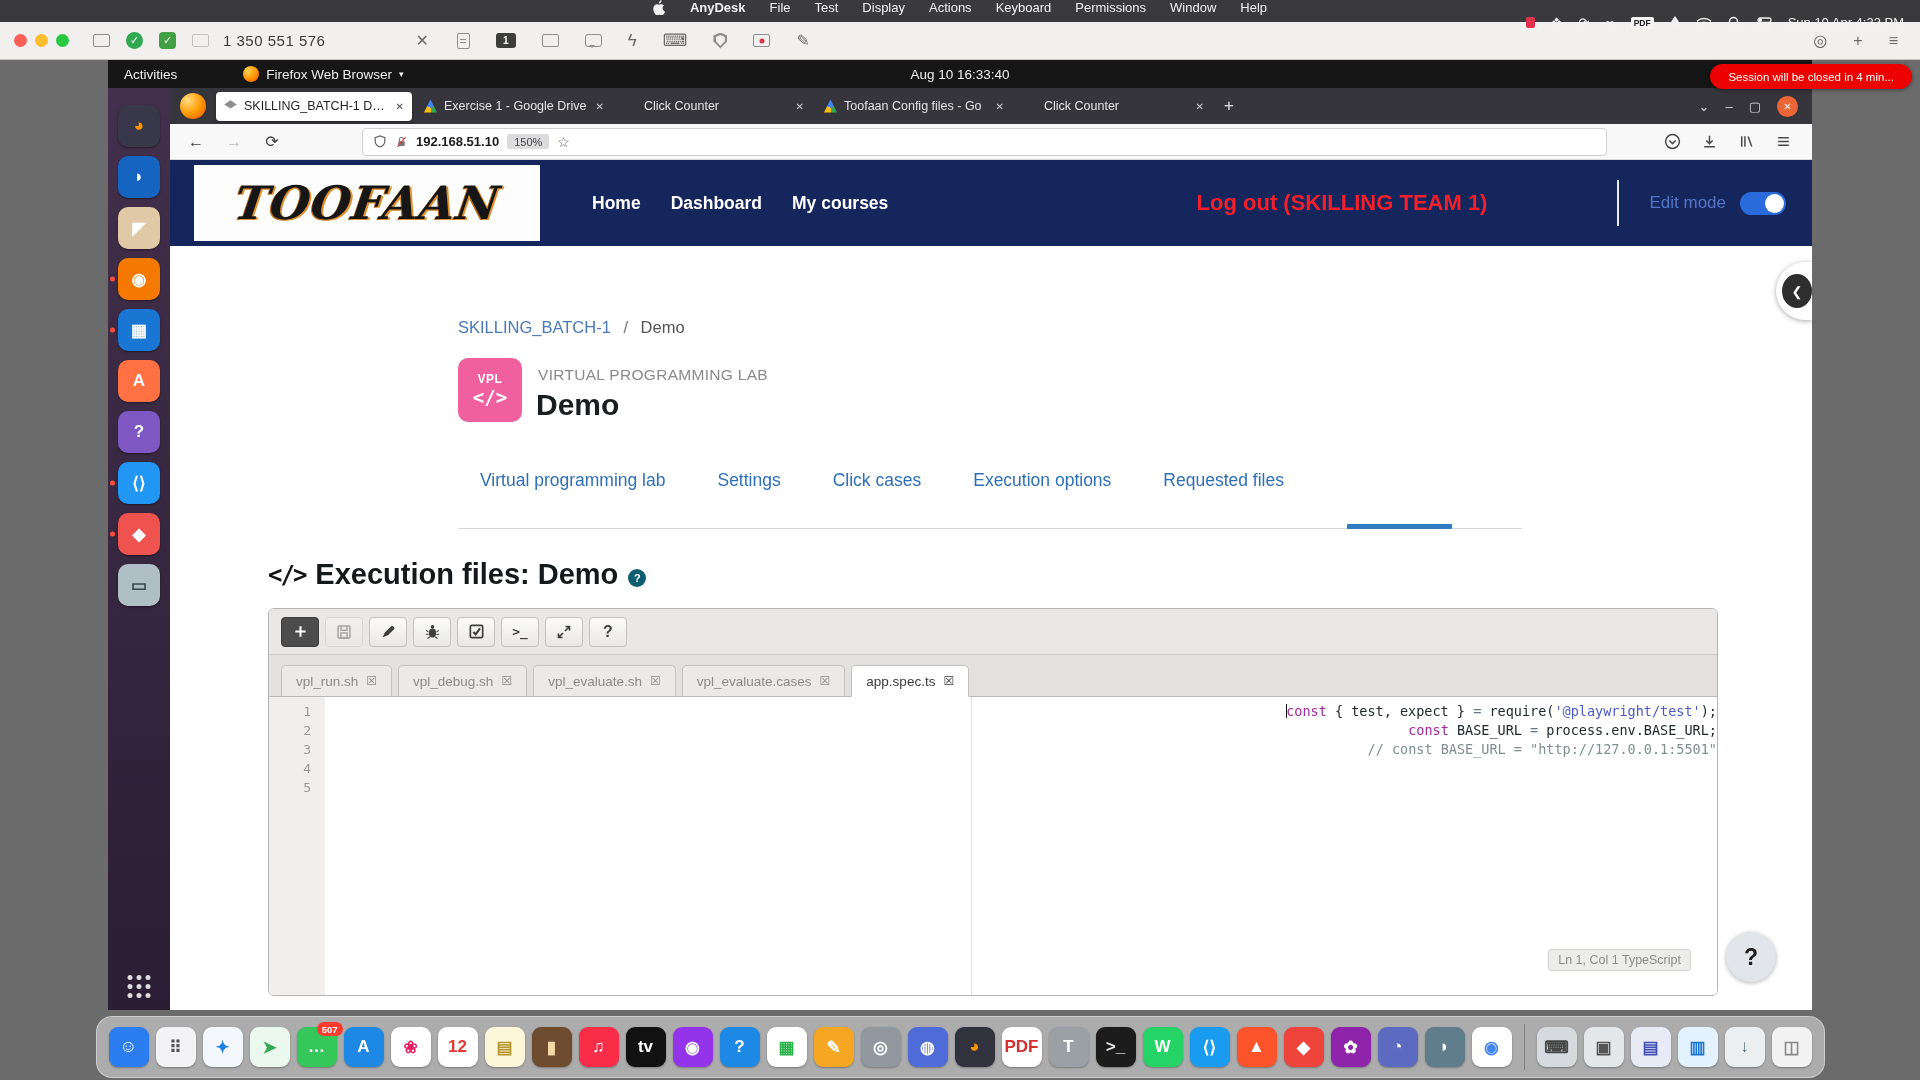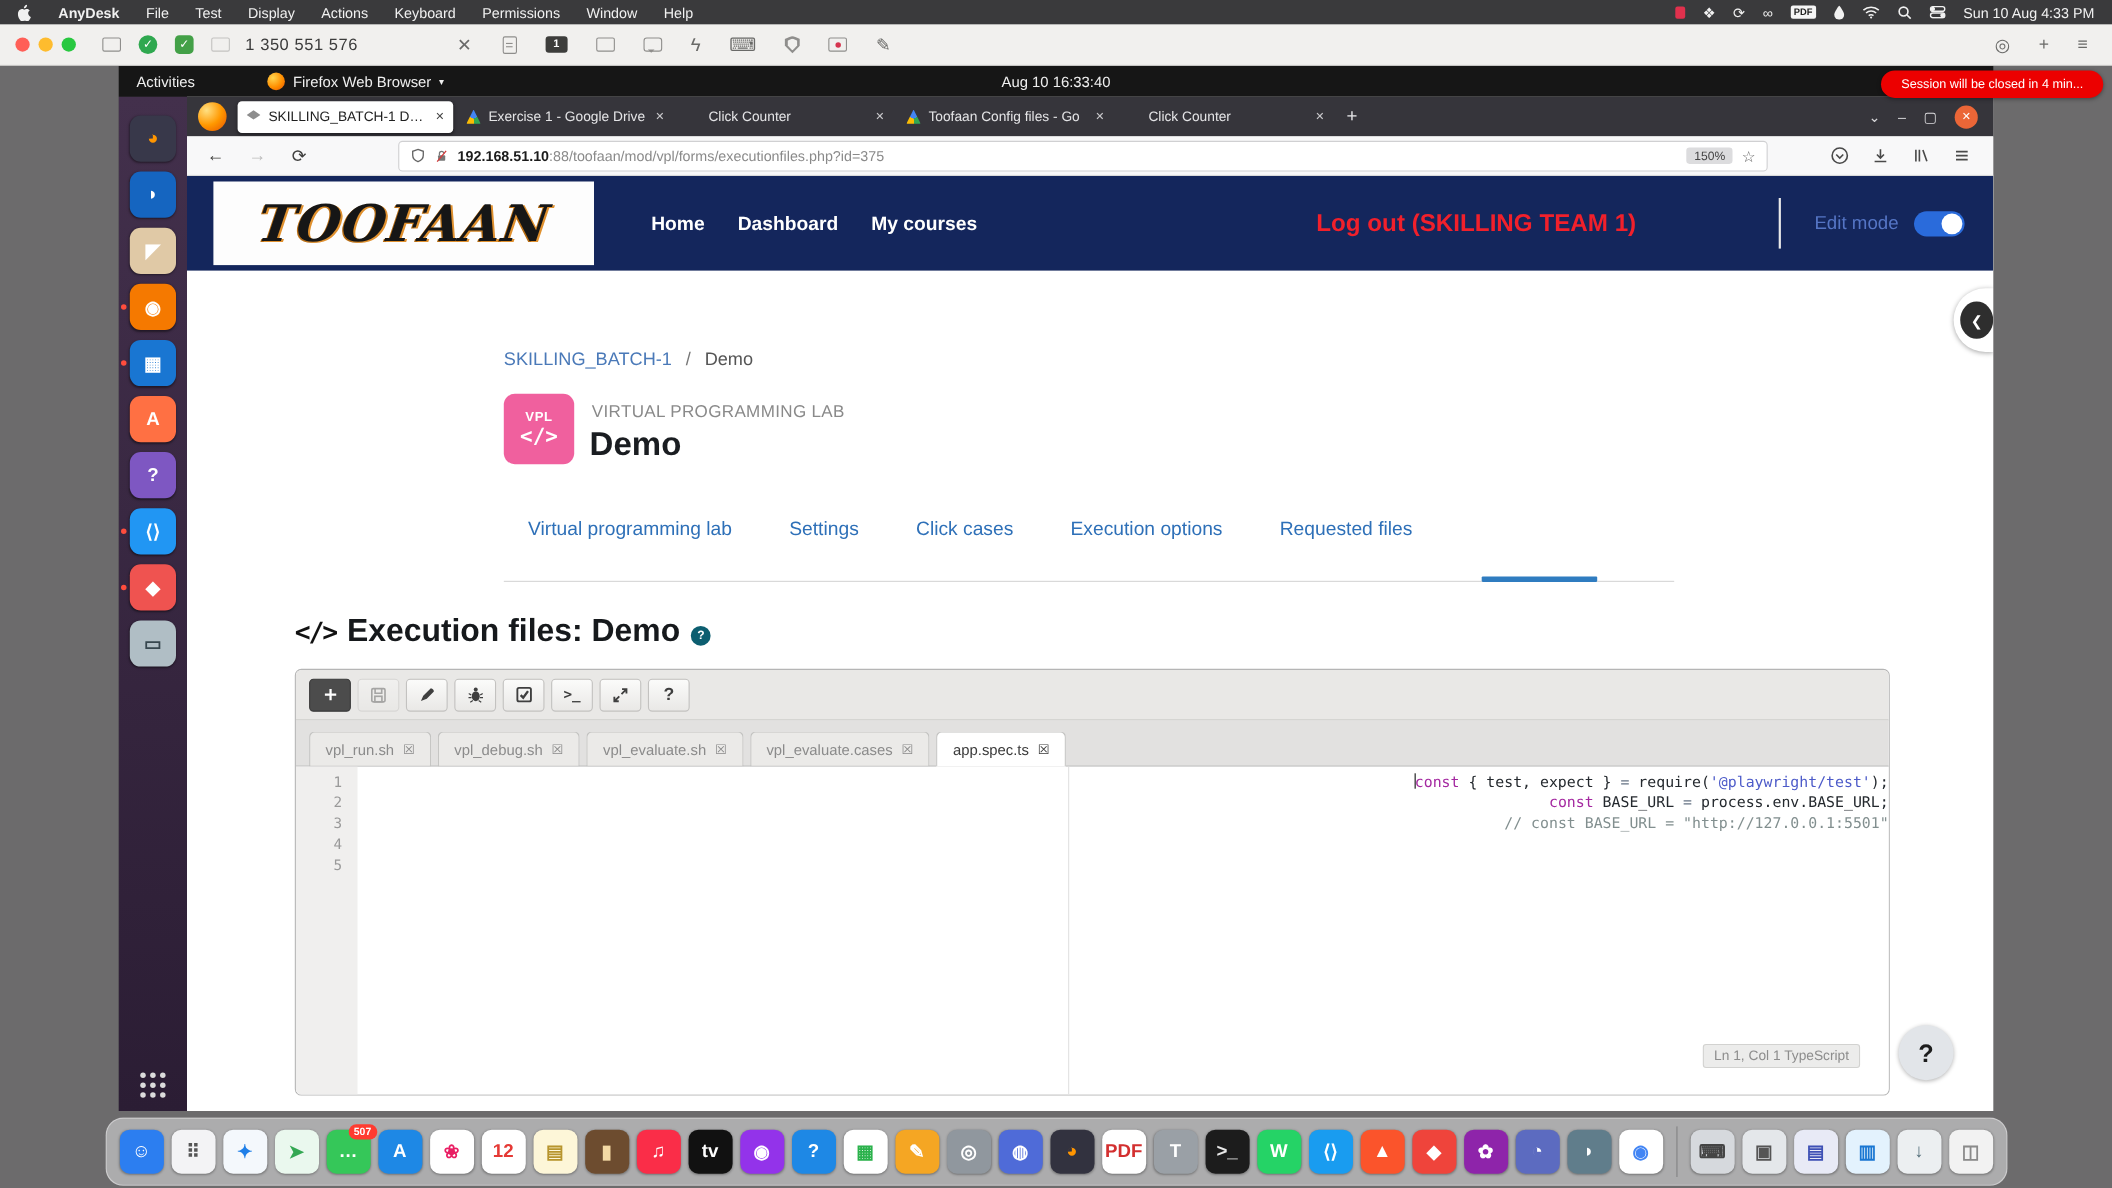--- a/index.html
+++ b/index.html
@@ -1,21 +1,21 @@
 <!DOCTYPE html>
 <html><head>
 <meta charset="utf-8">
 <style>
   html,body{margin:0;padding:0;width:1920px;height:1080px;overflow:hidden;
     background:#6c6b6c;font-family:"Liberation Sans",sans-serif;position:relative;}
   *{box-sizing:border-box;}
 
   
   #macbar{position:absolute;top:0;left:0;right:0;height:22px;background:#3a3a3c;color:#f1f1f1;
-    display:flex;align-items:center;font-size:13px;padding:0 16px;z-index:40;}
+    display:flex;align-items:center;font-size:13px;padding:0 16px;z-index:40;flex-direction:column;}
   #macbar .mleft{display:flex;align-items:center;gap:24px;}
   #macbar .appname{font-weight:bold;}
   #macbar .mright{margin-left:auto;display:flex;align-items:center;gap:16px;}
   .rec-dot{width:9px;height:11px;border-radius:2px;background:#e0314d;display:inline-block;}
   .pdf-chip{background:#f5f5f5;color:#222;font-size:8.5px;font-weight:bold;border-radius:2px;padding:1px 3px;}
   .mi{display:inline-flex;align-items:center;}
 
   
   #adbar{position:absolute;top:22px;left:0;right:0;height:38px;background:#f1f0ee;
     border-bottom:1px solid #c6c5c3;display:flex;align-items:center;padding:0 14px;color:#555;z-index:39;}
@@ -238,21 +238,21 @@
         </svg>
     </span>
     <span class="mi">
       <svg width="15" height="12" viewBox="0 0 15 12" fill="none" stroke="#f1f1f1" stroke-width="1.3">
           <rect x="1" y="1" width="13" height="4.3" rx="2.1"></rect>
           <circle cx="3.2" cy="3.1" r="1.3" fill="#f1f1f1"></circle>
           <rect x="1" y="6.8" width="13" height="4.3" rx="2.1"></rect>
           <circle cx="11.8" cy="8.9" r="1.3" fill="#f1f1f1"></circle>
         </svg>
     </span>
-    <span>Sun 10 Aug 4:33 PM</span>
+    <span>Sun 10 Apr 4:33 PM</span>
   </div>
 </div>
 
 <div id="adbar">
   <span class="traffic t-red"></span>
   <span class="traffic t-yel"></span>
   <span class="traffic t-grn"></span>
   <span class="ad-gap"></span>
   <span class="ic-monitor"></span>
   <span class="ad-gap"></span>
@@ -415,21 +415,20 @@
       <div class="urlfield">
         <svg width="14" height="15" viewBox="0 0 16 16" fill="none" stroke="#666" stroke-width="1.4">
             <path d="M8 1.5l5.5 2v4.2c0 3.2-2.2 5.4-5.5 6.6-3.3-1.2-5.5-3.4-5.5-6.6V3.5z"></path>
           </svg>
         <svg width="13" height="14" viewBox="0 0 16 16">
             <path d="M5.5 7V5a2.5 2.5 0 0 1 5 0" fill="none" stroke="#777" stroke-width="1.4"></path>
             <rect x="4" y="7" width="8" height="6" rx="1" fill="#777"></rect>
             <path d="M3 14 13 2" stroke="#d23b3b" stroke-width="1.5"></path>
           </svg>
         <span class="host">192.168.51.10</span>
-        <span class="rest" style="margin-left:-8px;">:88/toofaan/mod/vpl/forms/executionfiles.php?id=375</span>
         <span class="zoom-chip">150%</span>
         <span class="star">☆</span>
       </div>
       <div class="url-right">
         <svg width="17" height="17" viewBox="0 0 16 16" fill="none" stroke="#4a4a4a" stroke-width="1.4">
             <circle cx="8" cy="8" r="6.5"></circle>
             <path d="M5 7l3 3 3-3"></path>
           </svg>
         <svg width="17" height="17" viewBox="0 0 16 16" fill="none" stroke="#4a4a4a" stroke-width="1.4">
             <path d="M8 2.5v7M5 7l3 3 3-3M3 13h10"></path>

